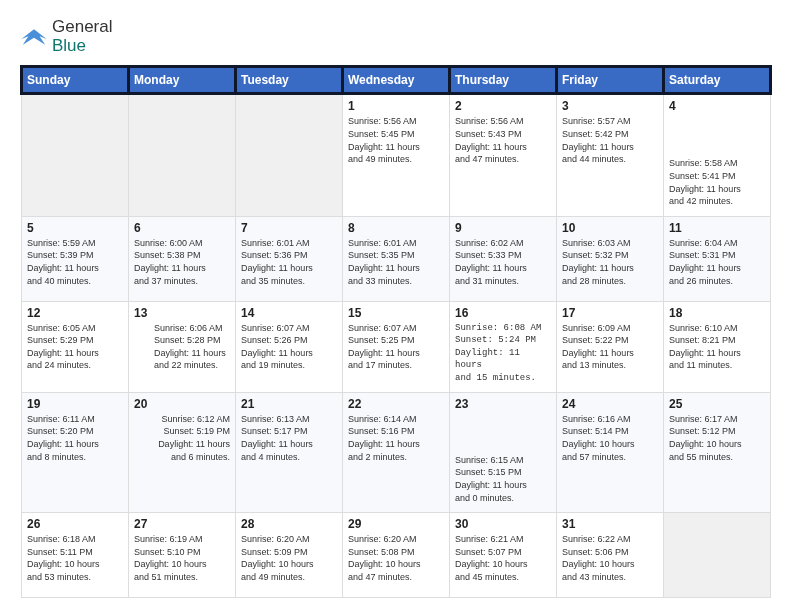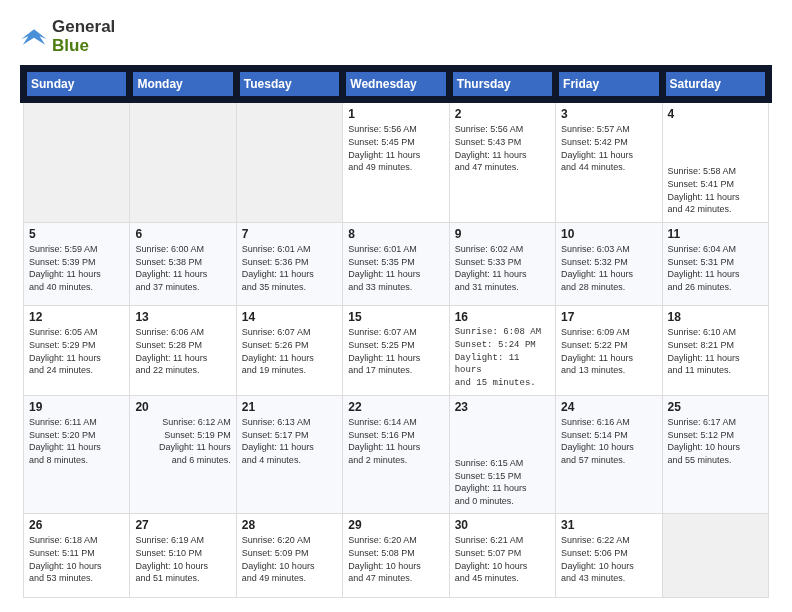--- a/index.html
+++ b/index.html
@@ -23,21 +23,21 @@
       align-items: flex-start;
       margin-bottom: 10px;
     }
     .logo {
       display: flex;
       align-items: center;
       gap: 4px;
     }
     .logo-text {
       font-size: 17px;
-      font-weight: bold;
+      font-weight: normal;
       color: #333;
       line-height: 1.1;
     }
     .logo-bird {
       width: 28px;
       height: 22px;
     }
     .title-block {
       text-align: right;
     }
@@ -58,21 +58,21 @@
       width: 100%;
       table-layout: fixed;
     }
     .calendar thead tr th {
       background-color: #3a6bc4;
       color: #fff;
       font-size: 12px;
       font-weight: bold;
       padding: 5px 4px;
       text-align: left;
-      border: 7px solid #0f172a;
+      border: 3px solid #0f172a;
     }
     .calendar tbody tr td {
       vertical-align: top;
       padding: 4px 5px;
       border: 1px solid #ddd;
       font-size: 9.5px;
       color: #333;
       height: 82px;
       background: #fff;
     }
@@ -99,21 +99,21 @@
 <body>
 
 <div class="page">
   <div class="header">
     <div class="logo">
       <svg class="logo-bird" viewBox="0 0 40 30">
         <polygon points="20,4 38,18 28,14 36,26 20,16 4,26 12,14 2,18" fill="#4a90d9"></polygon>
       </svg>
       <div class="logo-text">
         <div>General</div>
-        <div style="color:#4d7c0f;">Blue</div>
+        <div style="color:#0f766e;">Blue</div>
       </div>
     </div>
     <div class="title-block">
       <div class="month-title"></div>
       <div class="location"></div>
     </div>
   </div>
 
   <table class="calendar">
     <thead>
@@ -215,21 +215,21 @@
         <tr>
           <td>
             <span class="day-num">12</span>
             <div class="day-info" style="white-space: pre-line;">Sunrise: 6:05 AM
 Sunset: 5:29 PM
 Daylight: 11 hours
 and 24 minutes.</div>
           </td>
           <td>
             <span class="day-num">13</span>
-            <div class="day-info" style="white-space: pre-line;">Sunrise: 6:06 AM
+            <div class="day-info" style="white-space: pre-line; margin-left: 20px;">Sunrise: 6:06 AM
 Sunset: 5:28 PM
 Daylight: 11 hours
 and 22 minutes.</div>
           </td>
           <td>
             <span class="day-num">14</span>
             <div class="day-info" style="white-space: pre-line;">Sunrise: 6:07 AM
 Sunset: 5:26 PM
 Daylight: 11 hours
 and 19 minutes.</div>

